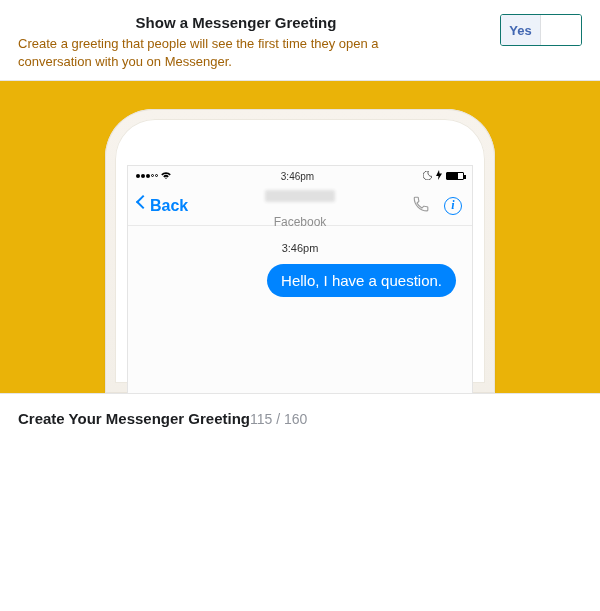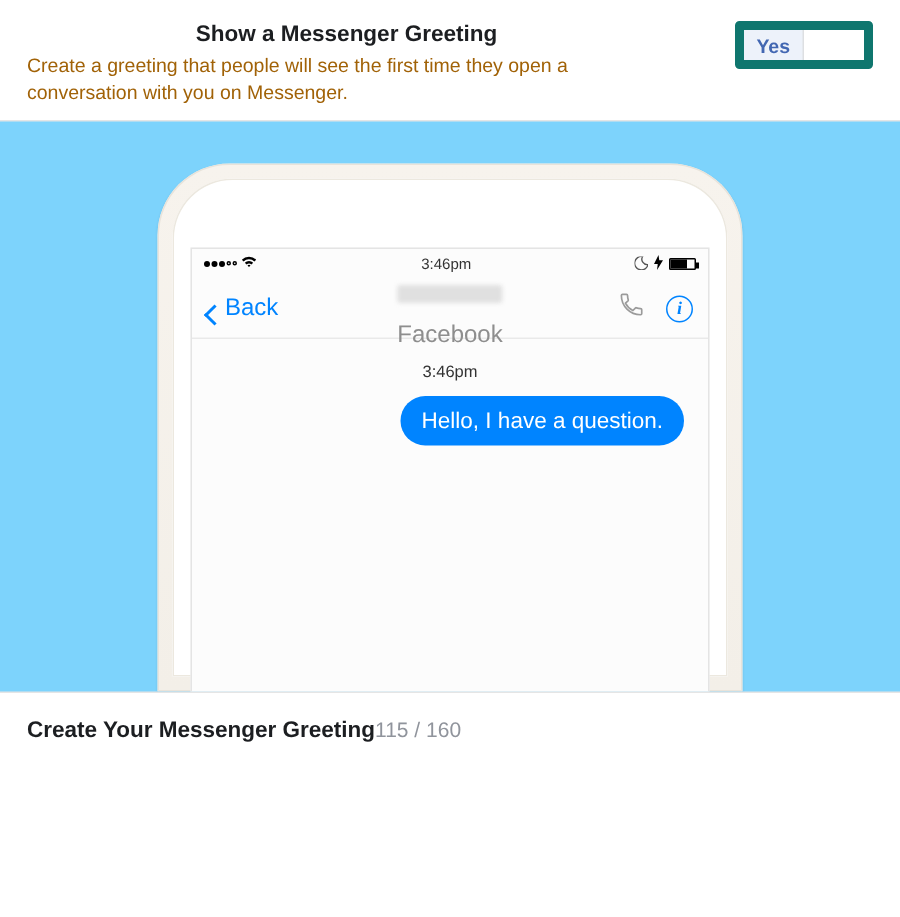--- a/index.html
+++ b/index.html
@@ -23,21 +23,21 @@
     margin-bottom: 4px;
     text-align: center;
   }
   .header-desc {
     font-size: 13px;
     color: #a16207;
     line-height: 1.35;
   }
   .toggle {
     display: flex;
-    border: 6px solid #0f766e;
+    border: 1px solid #0f766e;
     border-radius: 3px;
     overflow: hidden;
     height: 32px;
     min-width: 80px;
     margin-left: 26px;
   }
   .toggle-opt {
     width: 40px;
     display: flex;
     align-items: center;
@@ -47,28 +47,28 @@
     cursor: pointer;
   }
   .toggle-yes {
     background: #edf2fa;
     color: #4267b2;
     border-right: 1px solid #dddfe2;
   }
   .toggle-no { background: #fff; color: #4b4f56; }
 
   .preview-area {
-    background: #7dd3fc;
+    background: #eab308;
     border-top: 1px solid #e5e5e5;
     border-bottom: 1px solid #e5e5e5;
     padding: 28px 0 0 0;
     display: flex;
     justify-content: center;
     overflow: hidden;
-    height: 382px;
+    height: 314px;
     position: relative;
   }
 
   
   .phone {
     width: 390px;
     background: linear-gradient(#f7f3ed,#f3efe8);
     border-radius: 48px 48px 0 0;
     padding: 10px;
     box-shadow: 0 1px 2px rgba(0,0,0,.08), inset 0 0 0 1px #e8e3da;
@@ -125,39 +125,39 @@
 
   .nav-bar {
     height: 40px;
     border-bottom: 1px solid #e9e9e9;
     display: flex;
     align-items: center;
     padding: 0 10px;
     position: relative;
   }
   .back {
-    display:flex; align-items:flex-end; gap:2px;
-    color:#0084ff; font-size:16px; cursor:pointer;
+    display:flex; align-items:flex-start; gap:2px;
+    color:#0084ff; font-size:16px; cursor:pointer;font-weight:bold;
   }
   .back-chevron {
     width:10px; height:10px;
     border-left:2.5px solid #0084ff;
     border-bottom:2.5px solid #0084ff;
     transform: rotate(45deg);
   }
   .nav-title {
     position:absolute; left:50%; top:4px; transform:translateX(-50%);
     text-align:center;
   }
   .nav-title-main {
     width:70px; height:12px; background:#e0e0e0; border-radius:2px;
     filter: blur(1.5px);
     margin: 0 auto 2px auto;
   }
-  .nav-title-sub { font-size:16px; color:#8e8e8e;margin-top:13px; }
+  .nav-title-sub { font-size:12px; color:#8e8e8e;margin-top:13px; }
   .nav-right { position:absolute; right:10px; display:flex; gap:14px; align-items:center; }
   .call-icon svg { width:18px; height:18px; }
   .info-icon {
     width:18px; height:18px; border:1.5px solid #0084ff; border-radius:50%;
     color:#0084ff; font-size:12px; font-weight:600; font-family: Georgia, serif;
     display:flex; align-items:center; justify-content:center;
     font-style: italic;
   }
 
   .chat-body { padding: 16px; }

